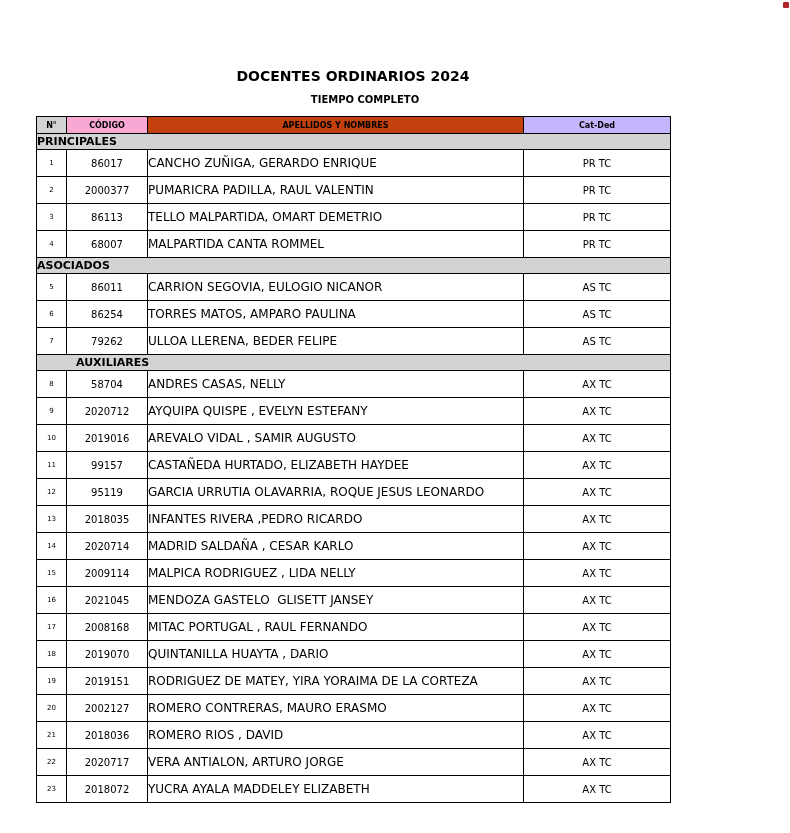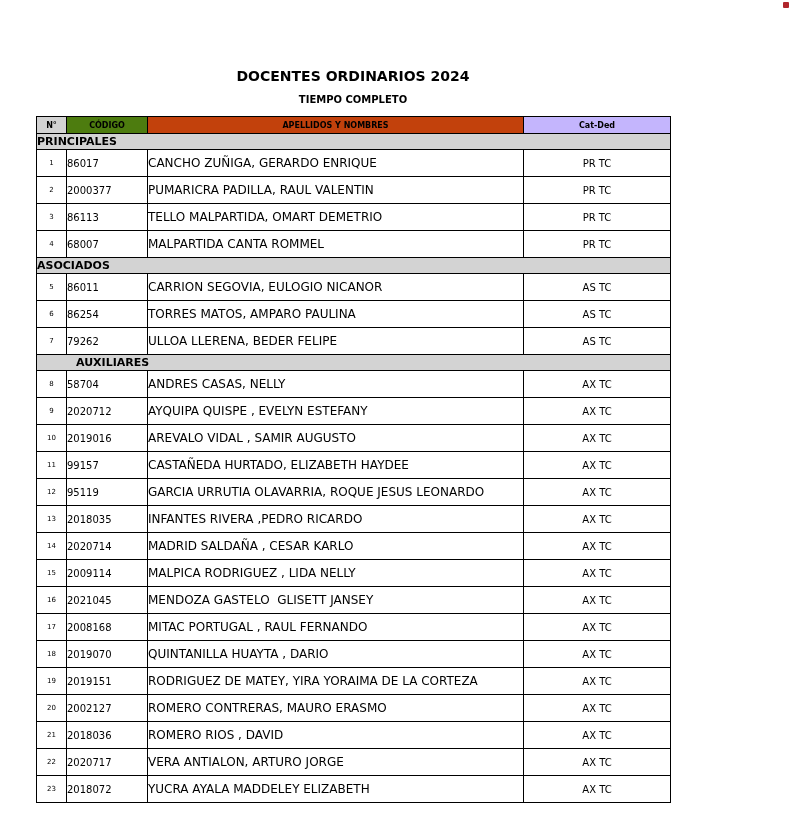--- a/index.html
+++ b/index.html
@@ -31,21 +31,21 @@
     left: 36px;
     top: 68px;
     width: 634px;
     text-align: center;
     font-size: 14px;
     font-weight: bold;
     letter-spacing: 0px;
   }
   .doc-subtitle {
     position: absolute;
-    left: 36px;
+    left: 48px;
     top: 94px;
     width: 634px;
     text-align: center;
     font-size: 10px;
     font-weight: bold;
   }
   table.docentes {
     position: absolute;
     left: 36px;
     top: 116px;
@@ -78,20 +78,21 @@
     vertical-align: middle;
     background: #ffffff;
     white-space: pre;
   }
   td.col-n {
     font-size: 7px;
     text-align: center;
   }
   td.col-codigo {
     font-size: 10px;
+    text-align: center;
     margin-left: 44px;
   }
   td.col-nombre {
     font-size: 12px;
     text-align: left;
     padding-left: 4px;
   }
   td.col-cat {
     font-size: 10px;
     text-align: center;
@@ -110,21 +111,21 @@
   <table class="docentes">
     <colgroup>
       <col style="width:30px">
       <col style="width:81px">
       <col style="width:376px">
       <col style="width:147px">
     </colgroup>
     <thead>
       <tr class="header-row">
         <th style="background: rgb(211, 211, 211);">N°</th>
-        <th style="background: #4d7c0f;">CÓDIGO</th>
+        <th style="background: #f9a8d4;">CÓDIGO</th>
         <th style="background: #c2410c;">APELLIDOS Y NOMBRES</th>
         <th style="background: #c4b5fd;">Cat-Ded</th>
       </tr>
     </thead>
     <tbody>
     <tr class="band-row">
           <td colspan="4" style="background: rgb(211, 211, 211);">PRINCIPALES</td>
         </tr>
         <tr class="data-row">
           <td class="col-n">1</td>

